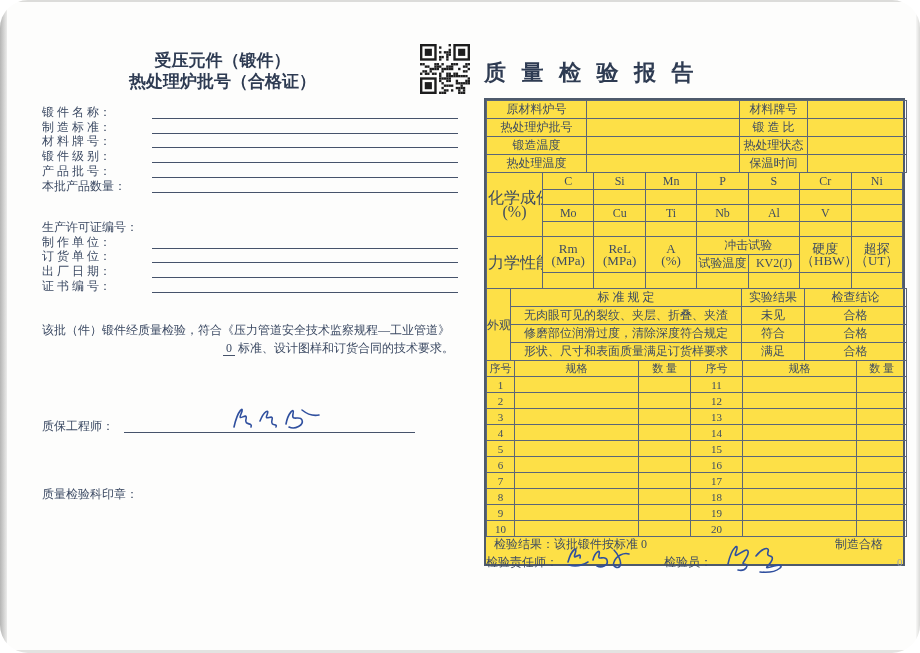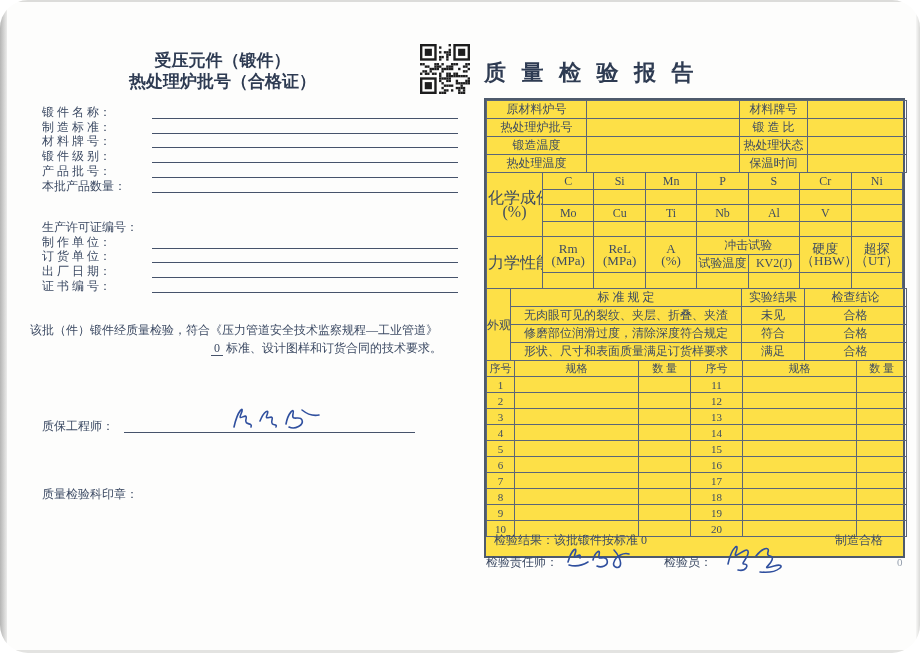--- a/index.html
+++ b/index.html
@@ -24,21 +24,21 @@
                 font-weight:bold; font-size:17px; line-height:21px; color:#2e3b52; }
   .qr { position:absolute; left:420px; top:44px; width:50px; height:50px; }
 
   .fgroup { position:absolute; left:42px; width:416px; }
   .g1 { top:104px; } .g2 { top:219px; }
   .fieldrow { height:14.8px; display:flex; align-items:flex-end;gap:24px; }
   .flabel { display:inline-block; min-width:86px; font-size:12px; line-height:13px;
             color:#3c4a63; white-space:nowrap; }
   .fline { flex:1; border-bottom:1px solid #46536b; height:12px; }
 
-  .statement { position:absolute; left:30px; top:322px; width:412px;
+  .statement { position:absolute; left:42px; top:322px; width:412px;
                font-size:12px; line-height:17.5px; color:#3c4a63; }
   .statement .l2 { text-align:right; }
   .ublank { border-bottom:1px solid #46536b; padding:0 3px; }
 
   .qa-row { position:absolute; left:42px; top:420px; width:373px;
             display:flex; align-items:flex-end; }
   .qa-row .flabel { min-width:82px; }
   .qa-sig { position:absolute; left:100px; top:-22px; }
 
   .stamp-label { position:absolute; left:42px; top:486px; font-size:12px; color:#3c4a63; }
@@ -51,21 +51,21 @@
   table.rtable { width:100%; border-collapse:collapse; table-layout:fixed; }
   table.rtable + table.rtable, .result-row { margin-top:-1px; }
   .rtable td { border:1px solid #5b6678; text-align:center; vertical-align:middle;
                font-size:12px; color:#3f4c61; overflow:hidden; white-space:nowrap; padding:0 1px; }
   .h17 td { height:17px; } .h15 td { height:15px; } .h16 td { height:16px; } .h18 td { height:18px; }
   td.two-line { line-height:12px; font-size:13px; }
   td.sec-label { font-size:16px; line-height:14px; }
   td.vtext { font-size:12px; line-height:16px; padding:0; word-break:break-all; }
   .serial td { font-size:11px; height:16px; }
   .result-row { display:flex; justify-content:space-between; align-items:center;
-                height:20px; padding:0 20px 12px 8px; font-size:12px;
+                height:28px; padding:0 20px 12px 8px; font-size:12px;
                 border-top:1px solid #5b6678; color:#3f4c61; }
   .right-sigs { position:absolute; left:484px; top:546px; width:425px;
                 display:flex; align-items:center; }
   .sig-label { font-size:12px; color:#3c4a63; white-space:nowrap; }
   .sig-svg { margin:-8px 4px 0 2px; }
   .artifact { position:absolute; left:897px; top:556px; font-size:11px; color:#96a0ae; }
   svg.hand path { fill:none; stroke:#2f4f9e; stroke-width:1.6; stroke-linecap:round; stroke-linejoin:round; }
 </style>
 </head>
 <body>

